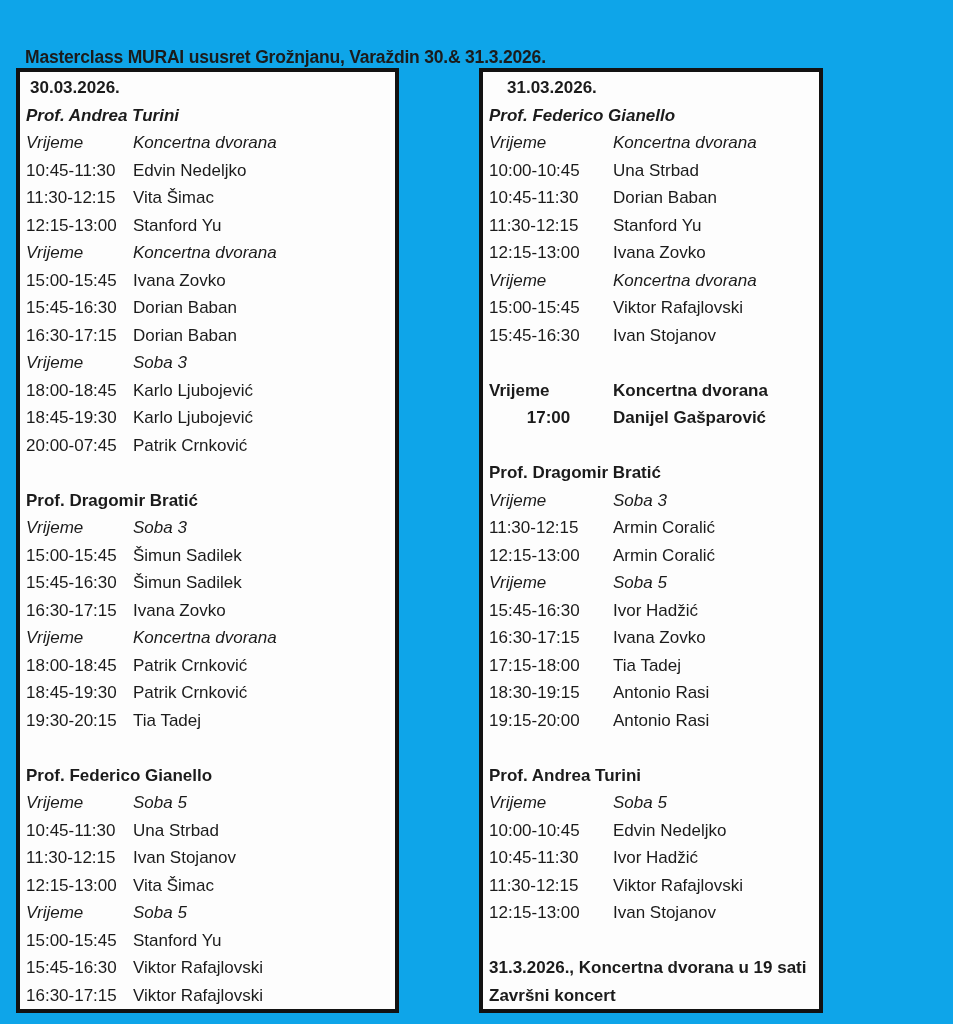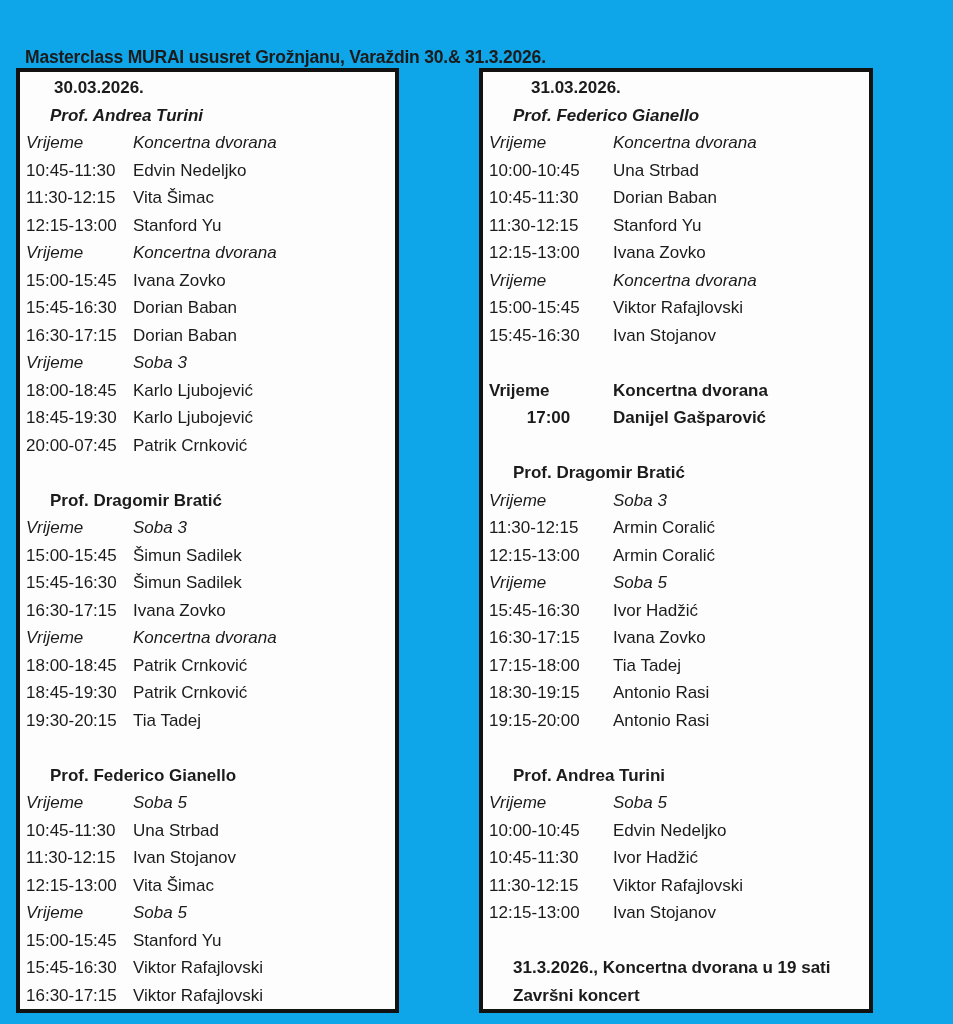--- a/index.html
+++ b/index.html
@@ -24,34 +24,34 @@
   .day-box {
     position: absolute;
     top: 68px;
     height: 945px;
     border: 4px solid #121212;
     box-sizing: border-box;
     padding: 2px 0 0 6px;
     background: #fdfdfd;
   }
   .day-box.left  { left: 16px;  width: 383px; }
-  .day-box.right { left: 479px; width: 394px; }
+  .day-box.right { left: 479px; width: 344px; }
 
   .row {
     display: flex;
     height: 27.5px;
     line-height: 27.5px;
     font-size: 17px;
     white-space: nowrap;
     overflow: visible;
   }
   .row .time { flex: 0 0 auto; width: 107px; }
   .day-box.right .row .time { width: 124px; }
   .row .name { flex: 1 1 auto; }
-  .row .full { flex: 1 1 auto; margin-left: 24px; }
+  .row .full { flex: 1 1 auto; }
 
   .row-date .full { font-weight: 700; padding-left: 4px; }
   .day-box.right .row-date .full { padding-left: 18px; }
 
   .row-prof .full { font-weight: 700; }
   .row-prof.italic-prof .full { font-style: italic; }
 
   .row-section { font-style: italic; }
   .row-section-bold { font-weight: 700; }
 

